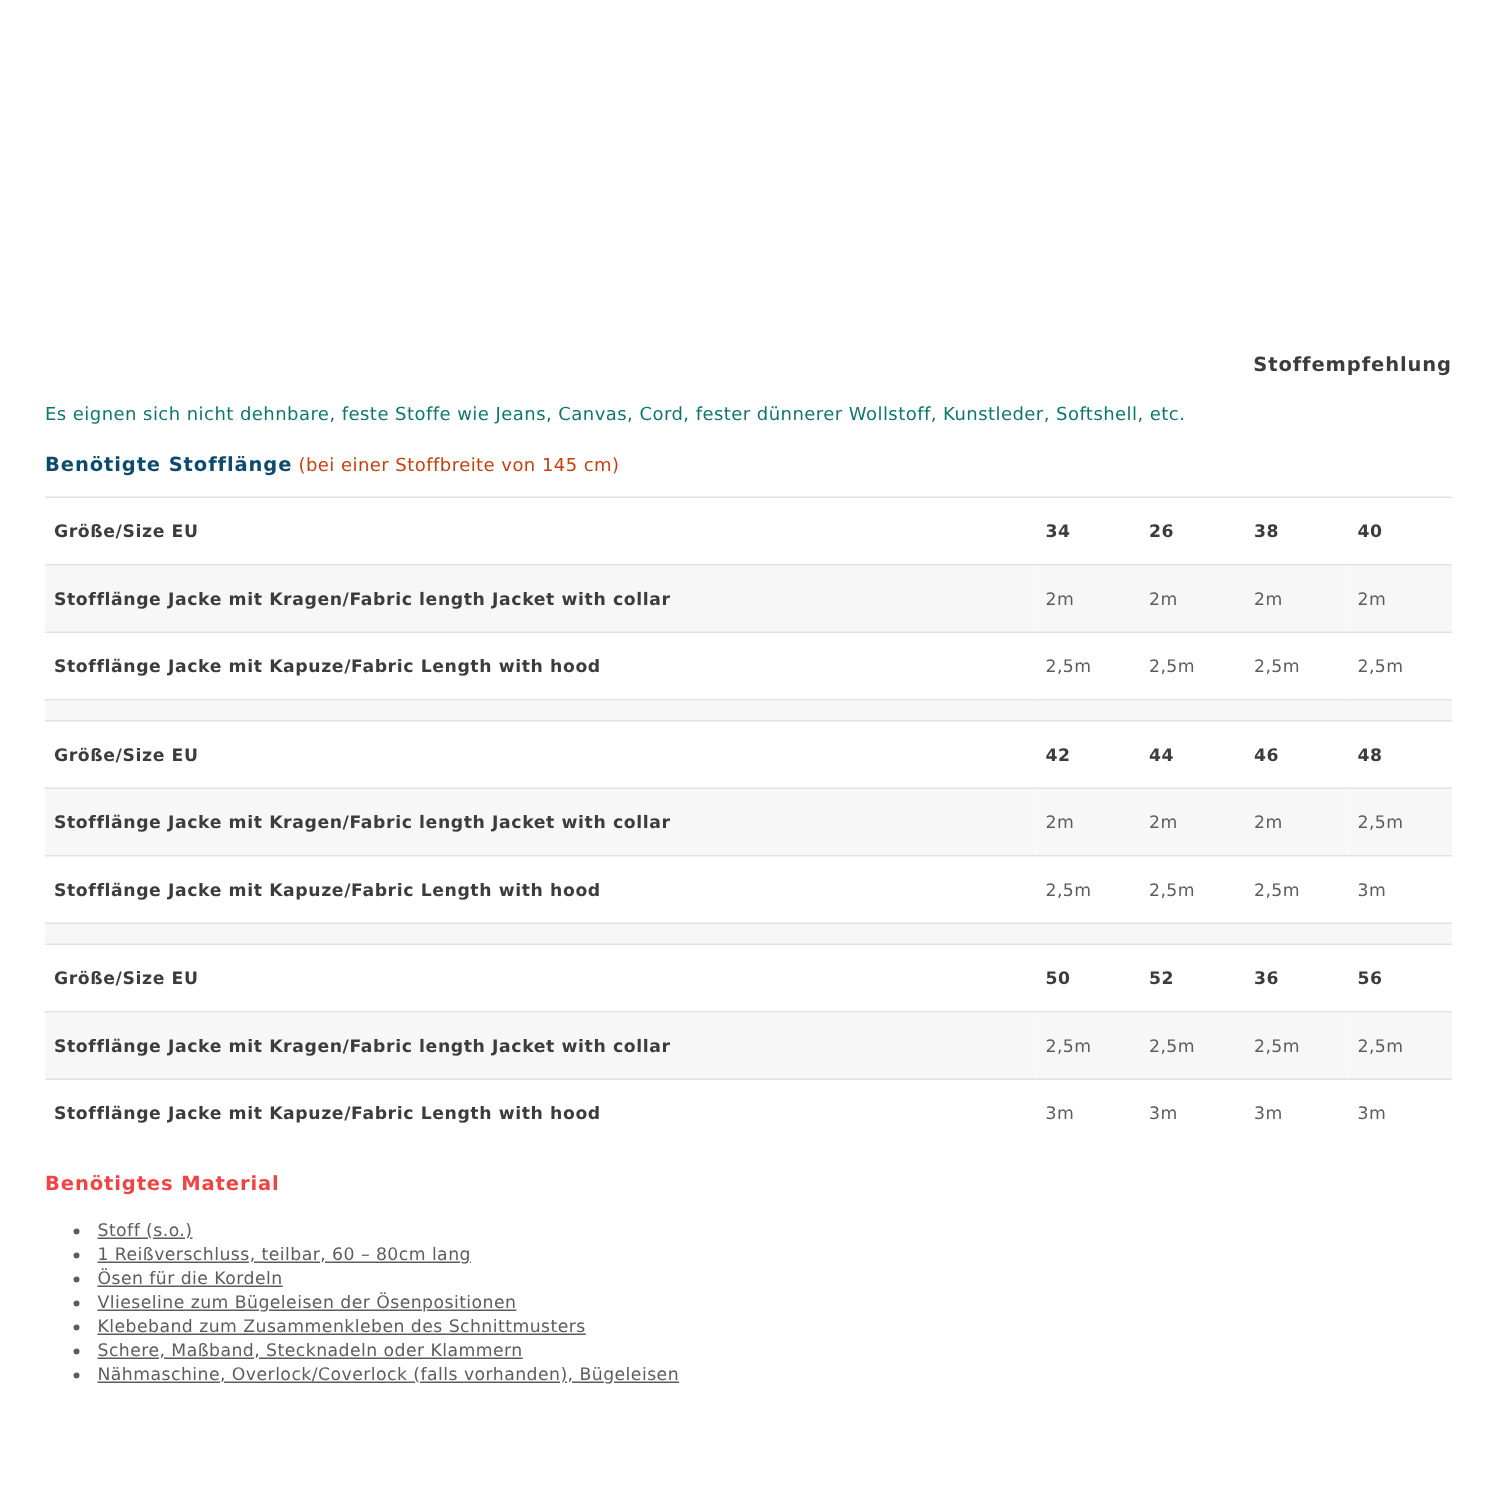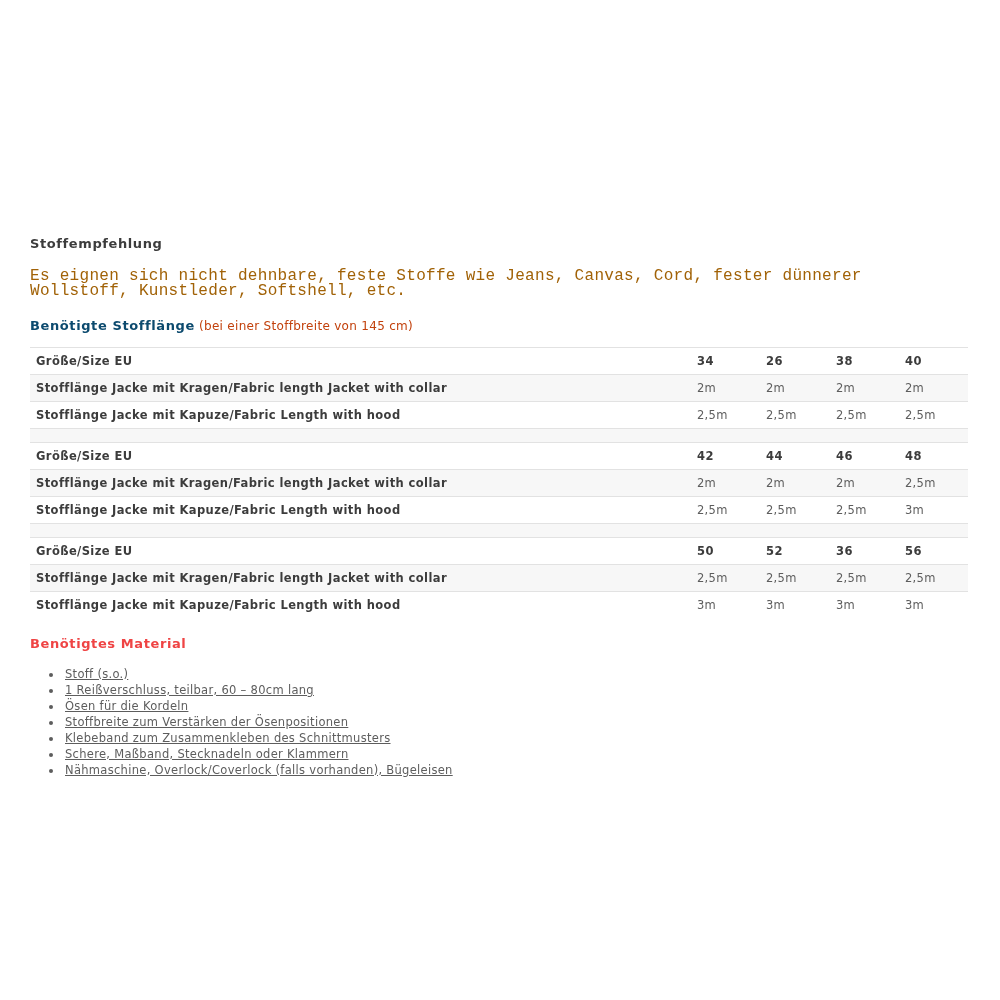--- a/index.html
+++ b/index.html
@@ -19,27 +19,27 @@
   .page {
     padding: 236px 32px 0 30px;
   }
   .section-title {
     margin: 0;
     font-size: 13px;
     line-height: 15px;
     font-weight: bold;
     color: #3c3c3c;
     letter-spacing: 0.6px;
+    text-align: right;
   }
   .intro {
     margin: 18px 0 0 0;
-    font-size: 16px;
-    line-height: 15px;
-    color: #a16207;
-    font-family: Liberation Mono, monospace;
+    font-size: 12px;
+    line-height: 15px;
+    color: #0f766e;
   }
   .h2-line {
     margin: 19px 0 0 0;
     font-size: 12px;
     line-height: 15px;
   }
   .h2-line .h2-bold {
     font-size: 13px;
     font-weight: bold;
     color: #0c4a6e;
@@ -55,21 +55,21 @@
     table-layout: fixed;
     font-size: 11.5px;
   }
   table.fabric tr {
     border-top: 1px solid #e2e2e2;
   }
   table.fabric tr:nth-child(even) {
     background: #f7f7f7;
   }
   table.fabric td {
-    height: 27px;
+    height: 45px;
     padding: 0 0 0 6px;
     vertical-align: middle;
     white-space: nowrap;
     overflow: hidden;
   }
   table.fabric tr.spacer td {
     height: 14px;
     padding: 0;
   }
   td.row-label, td.size-head {
@@ -196,19 +196,19 @@
       </tr>
     </tbody>
   </table>
 
   <h2 class="materials-title">Benötigtes Material</h2>
 
   <ul class="materials">
     <li>Stoff (s.o.)</li>
     <li>1 Reißverschluss, teilbar, 60 – 80cm lang</li>
     <li>Ösen für die Kordeln</li>
-    <li>Stoffbreite zum Verstärken der Ösenpositionen</li>
+    <li>Vlieseline zum Bügeleisen der Ösenpositionen</li>
     <li>Klebeband zum Zusammenkleben des Schnittmusters</li>
     <li>Schere, Maßband, Stecknadeln oder Klammern</li>
     <li>Nähmaschine, Overlock/Coverlock (falls vorhanden), Bügeleisen</li>
   </ul>
 
 </div>
 
 </body></html>

